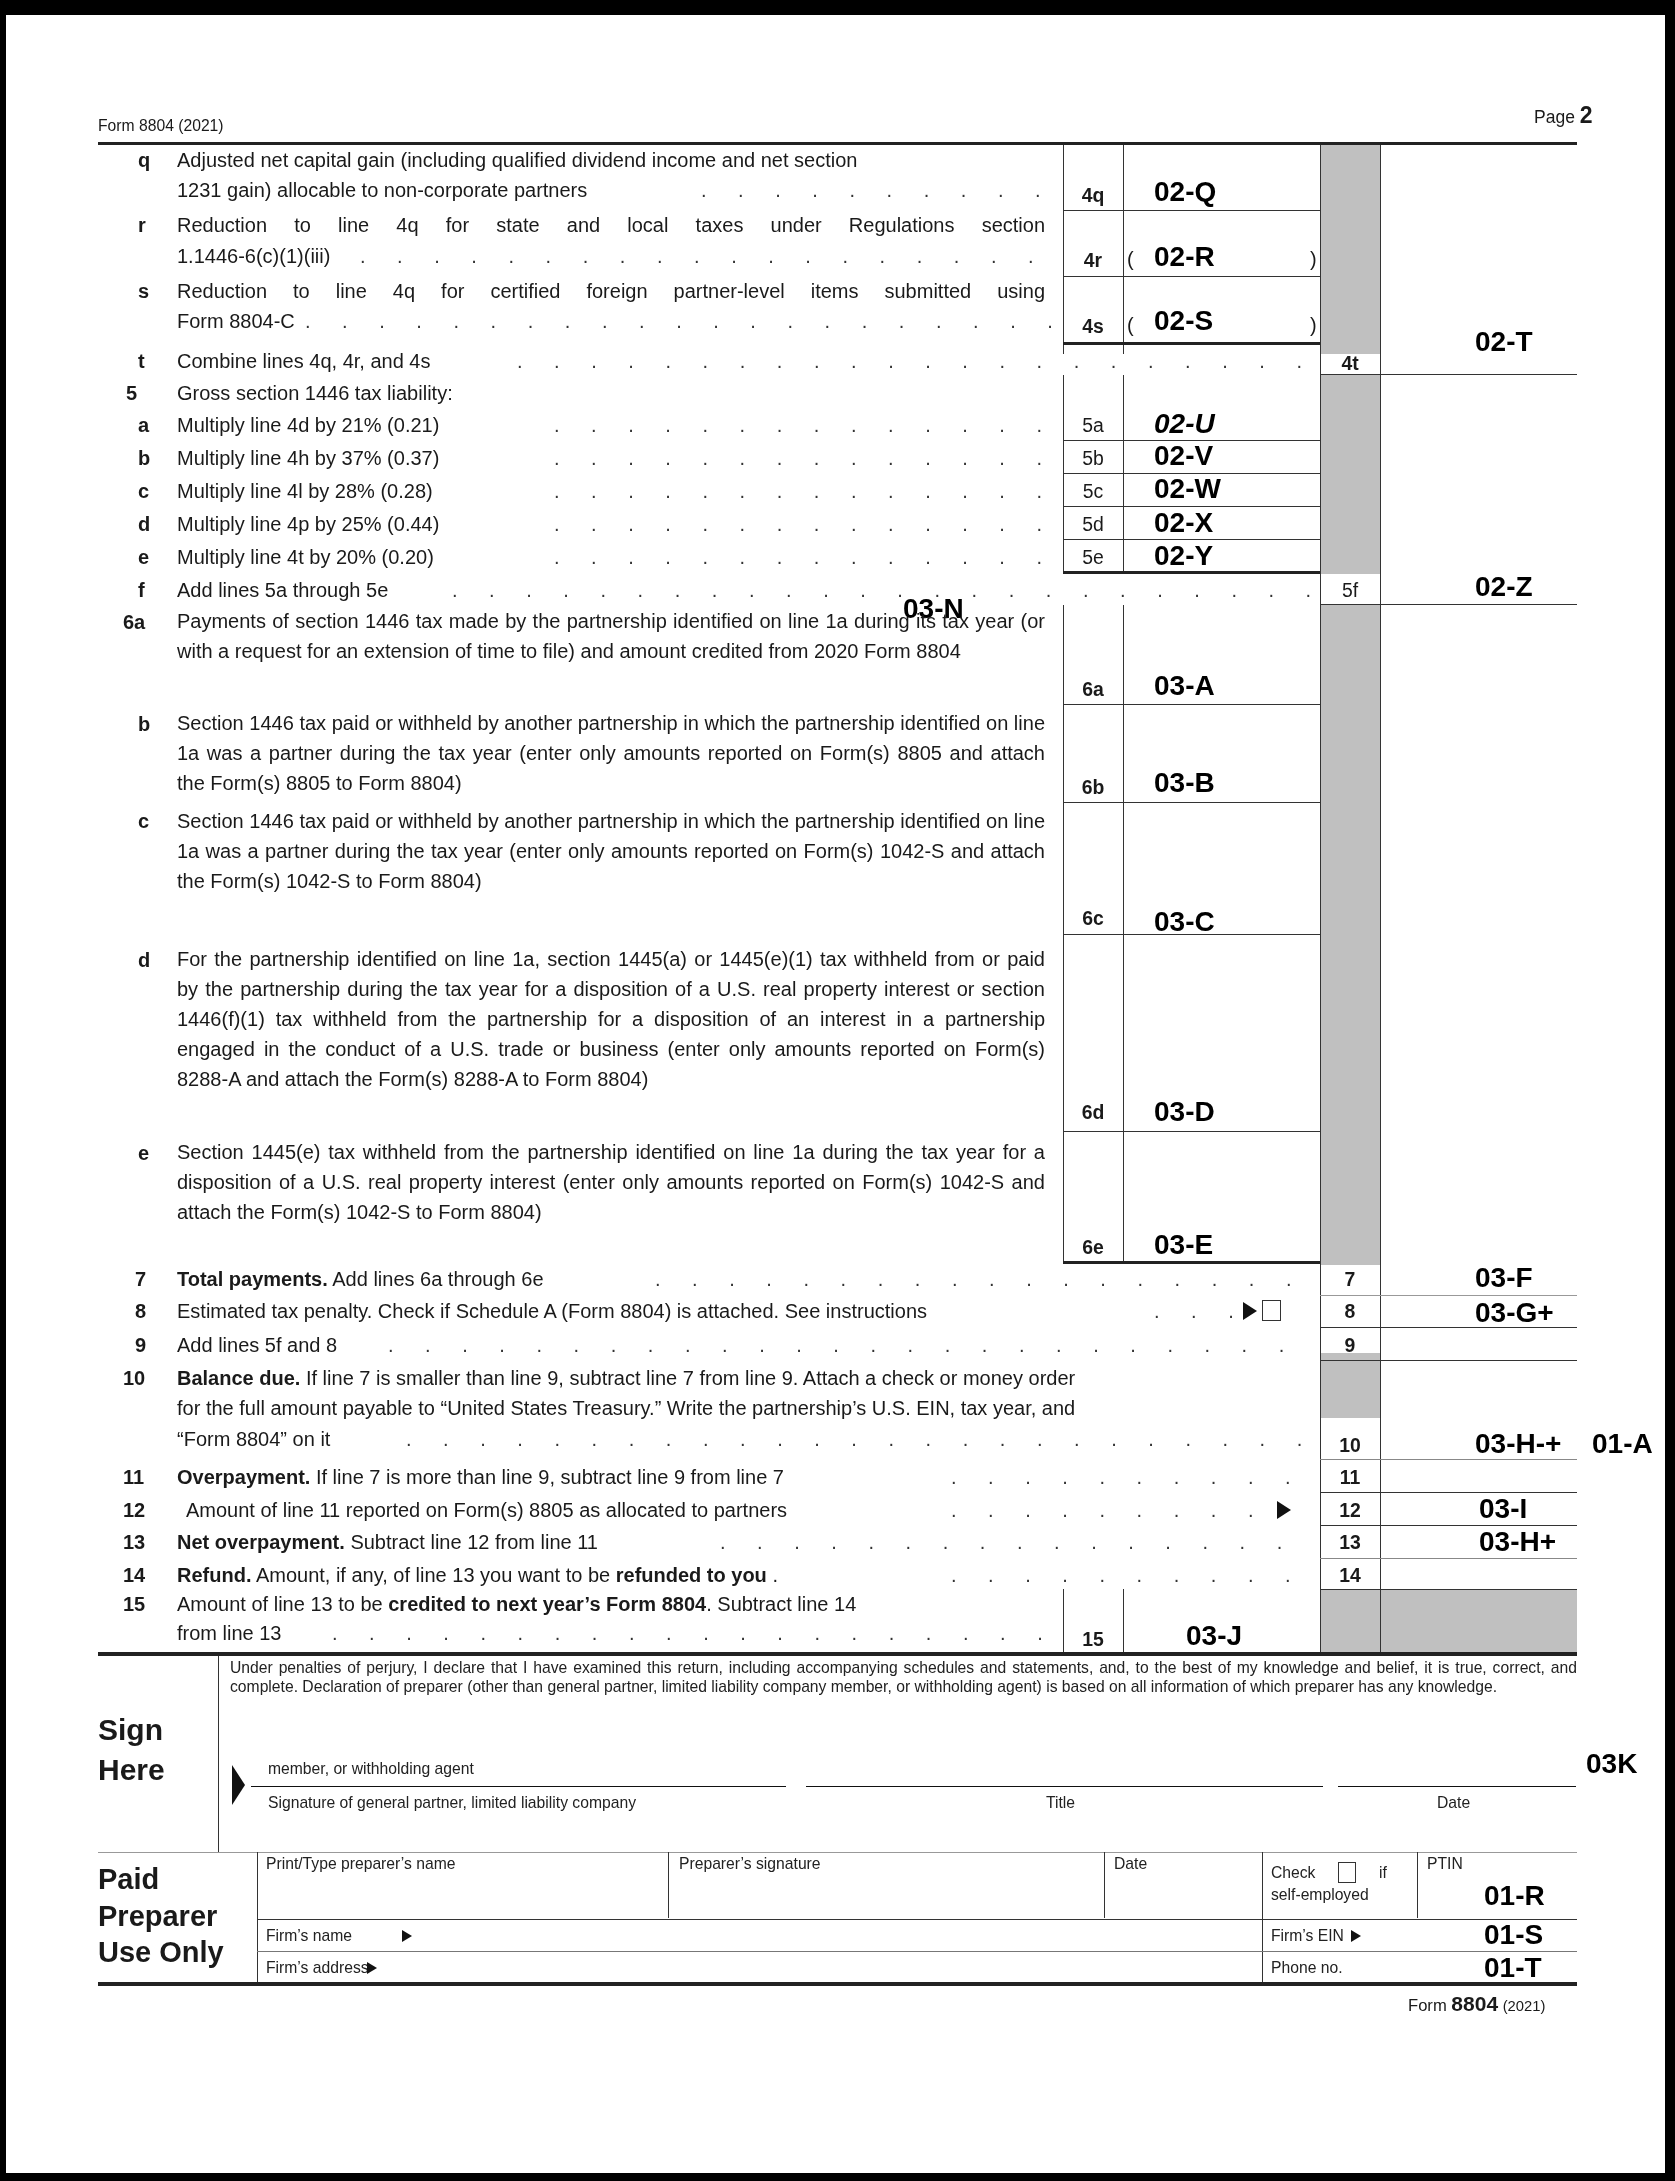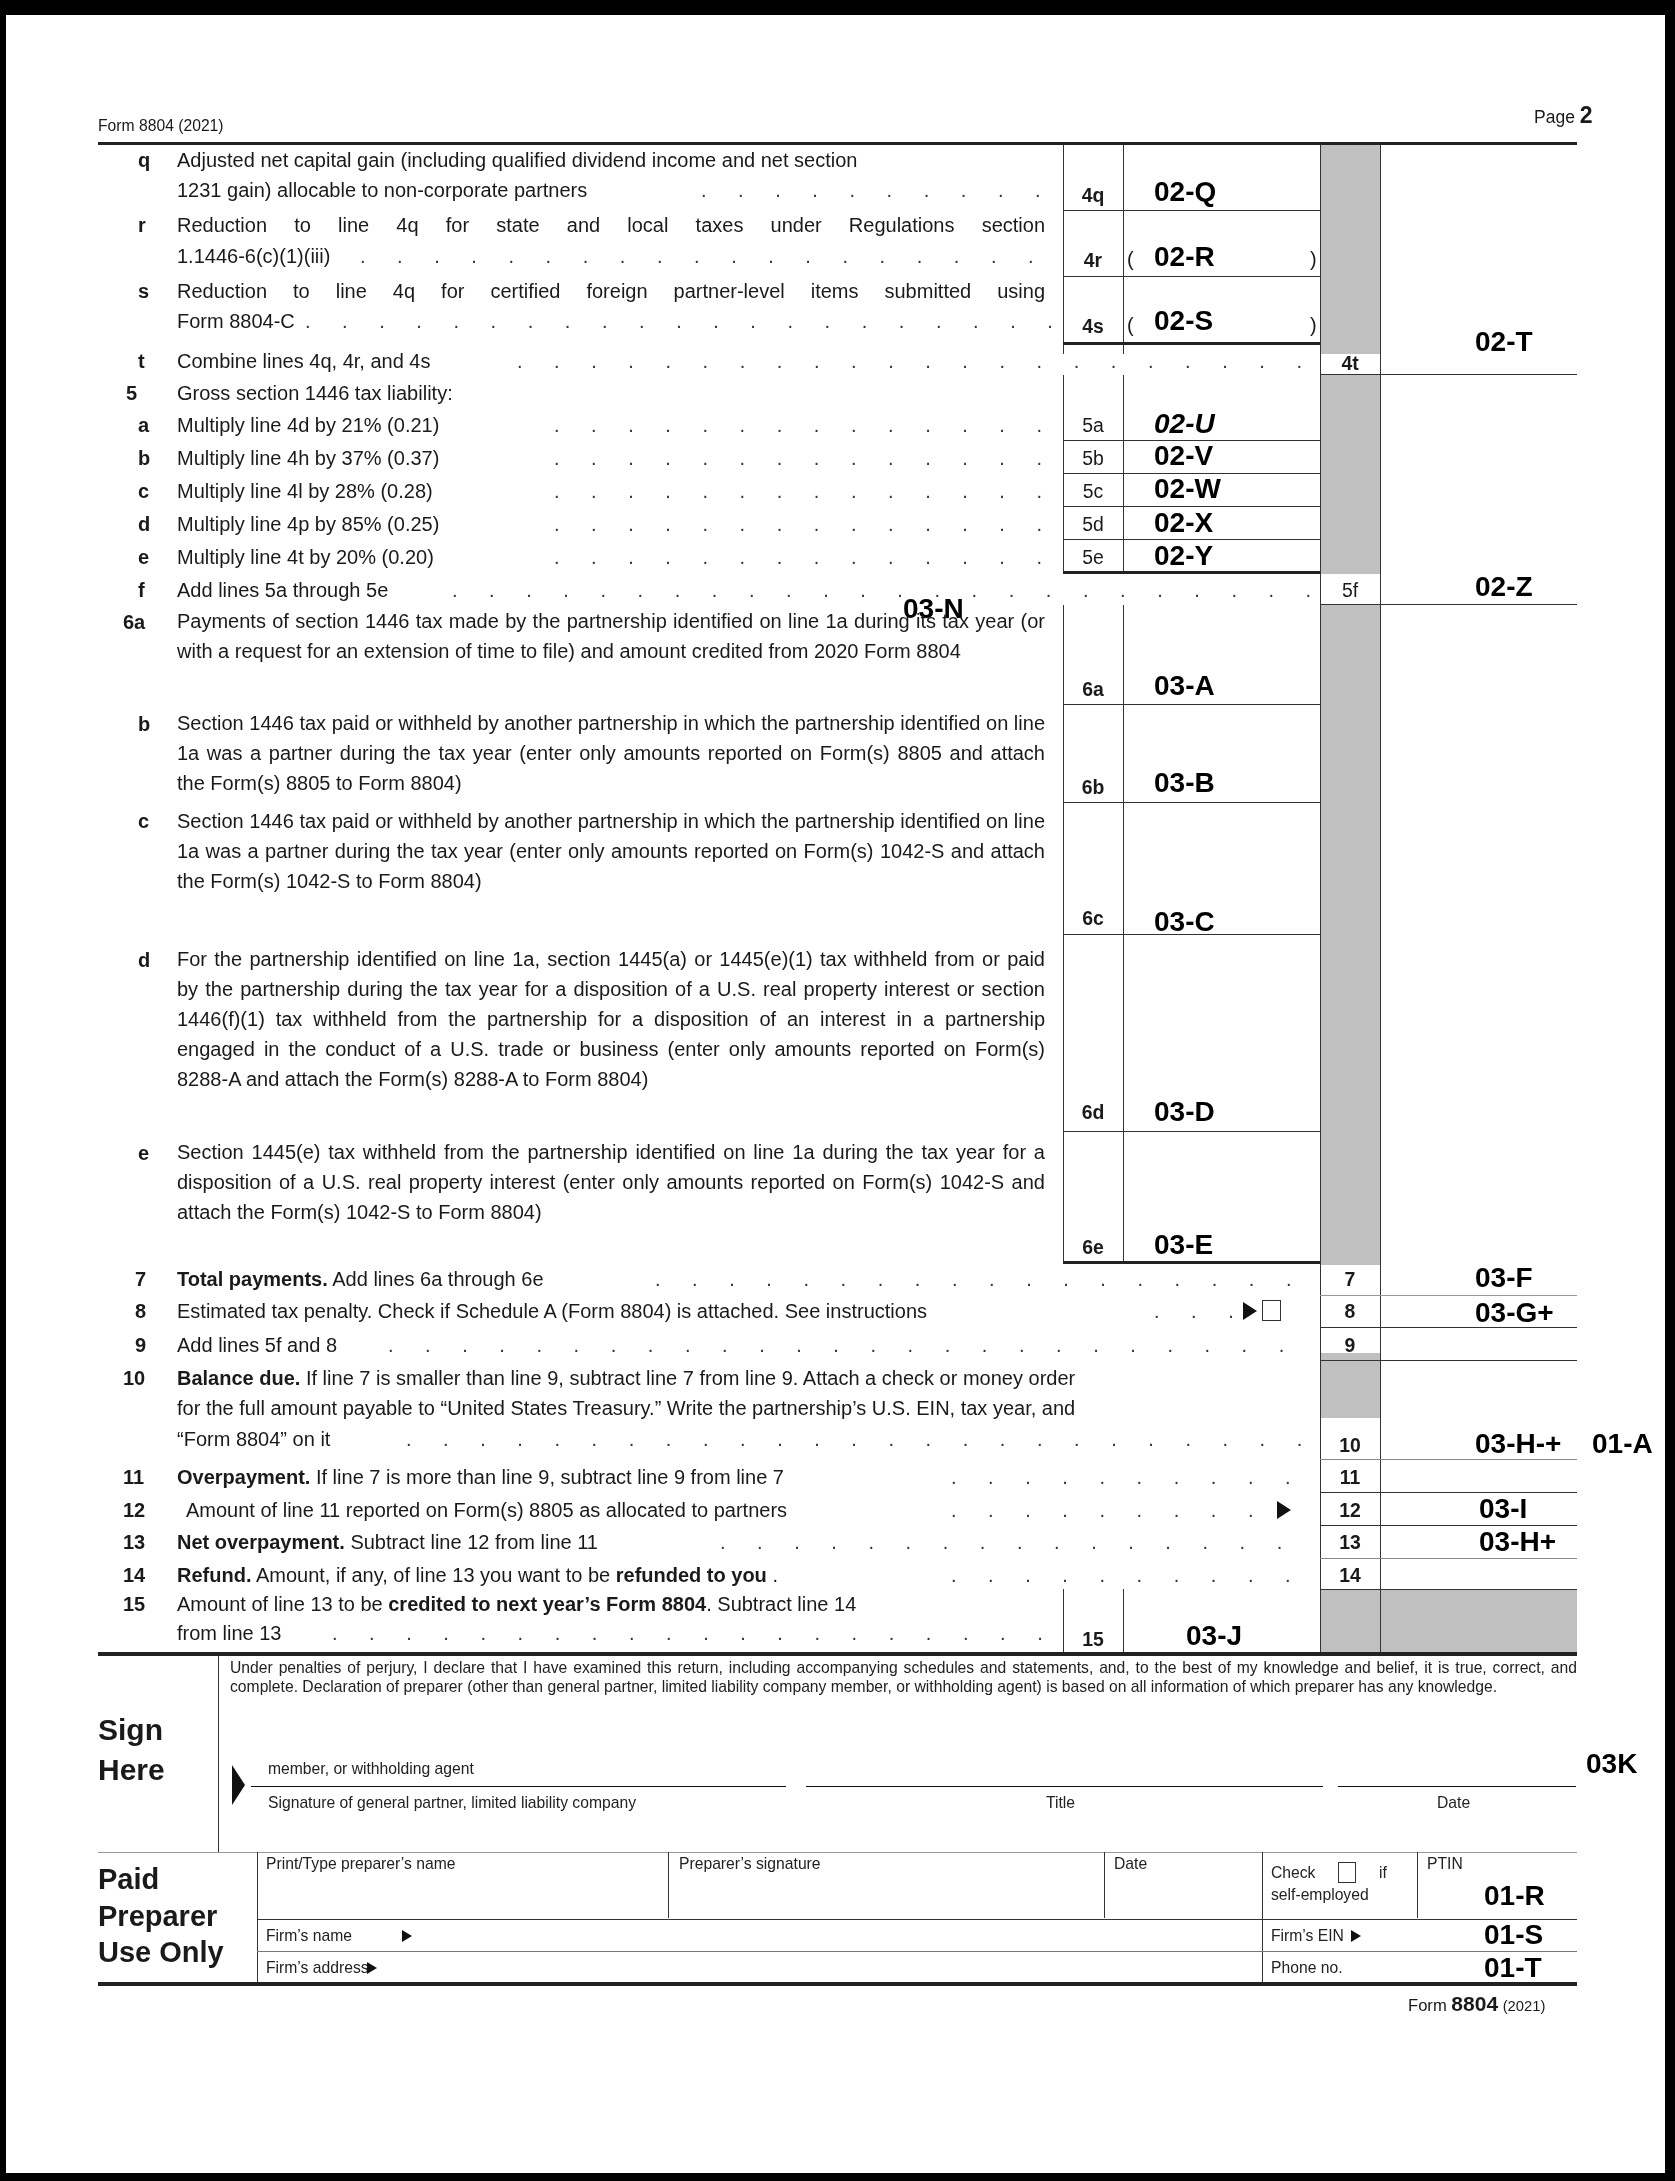--- a/index.html
+++ b/index.html
@@ -104,21 +104,21 @@
 <div class="hl" style="left:1063px;top:473px;width:257px;"></div>
 
 <div class="num" style="left:138px;top:479px;">c</div>
 <div class="t" style="left:177px;top:479px;">Multiply line 4l by 28% (0.28)</div>
 <div class="dots" style="left:554px;top:479px;width:498px;">. . . . . . . . . . . . . . . . .</div>
 <div class="lbl reg" style="left:1063px;top:479px;width:60px;">5c</div>
 <div class="val" style="left:1154px;top:474px;">02-W</div>
 <div class="hl" style="left:1063px;top:506px;width:257px;"></div>
 
 <div class="num" style="left:138px;top:512px;">d</div>
-<div class="t" style="left:177px;top:512px;">Multiply line 4p by 85% (0.25)</div>
+<div class="t" style="left:177px;top:512px;">Multiply line 4p by 25% (0.44)</div>
 <div class="dots" style="left:554px;top:512px;width:498px;">. . . . . . . . . . . . . . . . .</div>
 <div class="lbl reg" style="left:1063px;top:512px;width:60px;">5d</div>
 <div class="val" style="left:1154px;top:508px;">02-X</div>
 <div class="hl" style="left:1063px;top:539px;width:257px;"></div>
 
 <div class="num" style="left:138px;top:545px;">e</div>
 <div class="t" style="left:177px;top:545px;">Multiply line 4t by 20% (0.20)</div>
 <div class="dots" style="left:554px;top:545px;width:498px;">. . . . . . . . . . . . . . . . .</div>
 <div class="lbl reg" style="left:1063px;top:545px;width:60px;">5e</div>
 <div class="val" style="left:1154px;top:541px;">02-Y</div>

